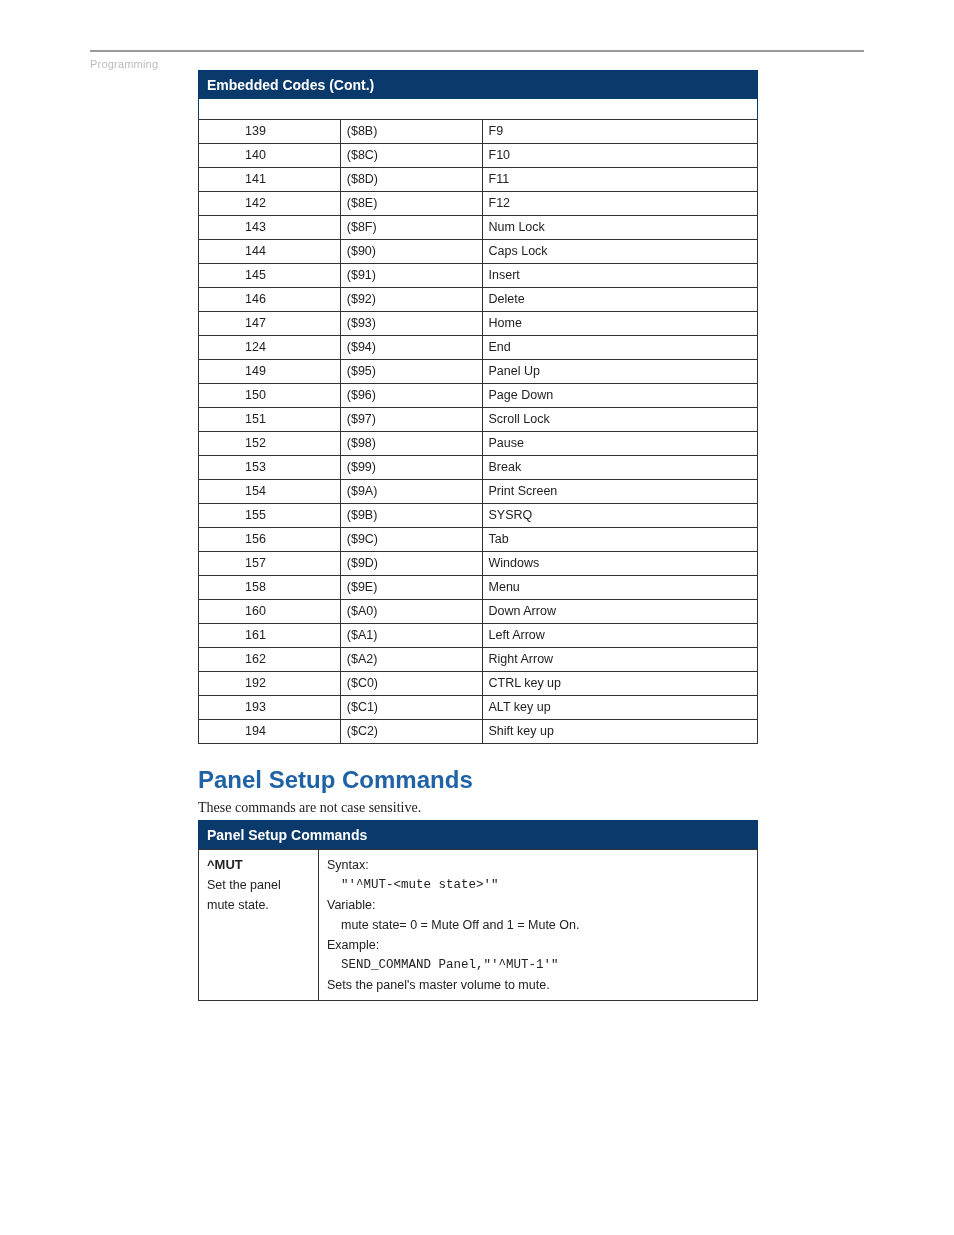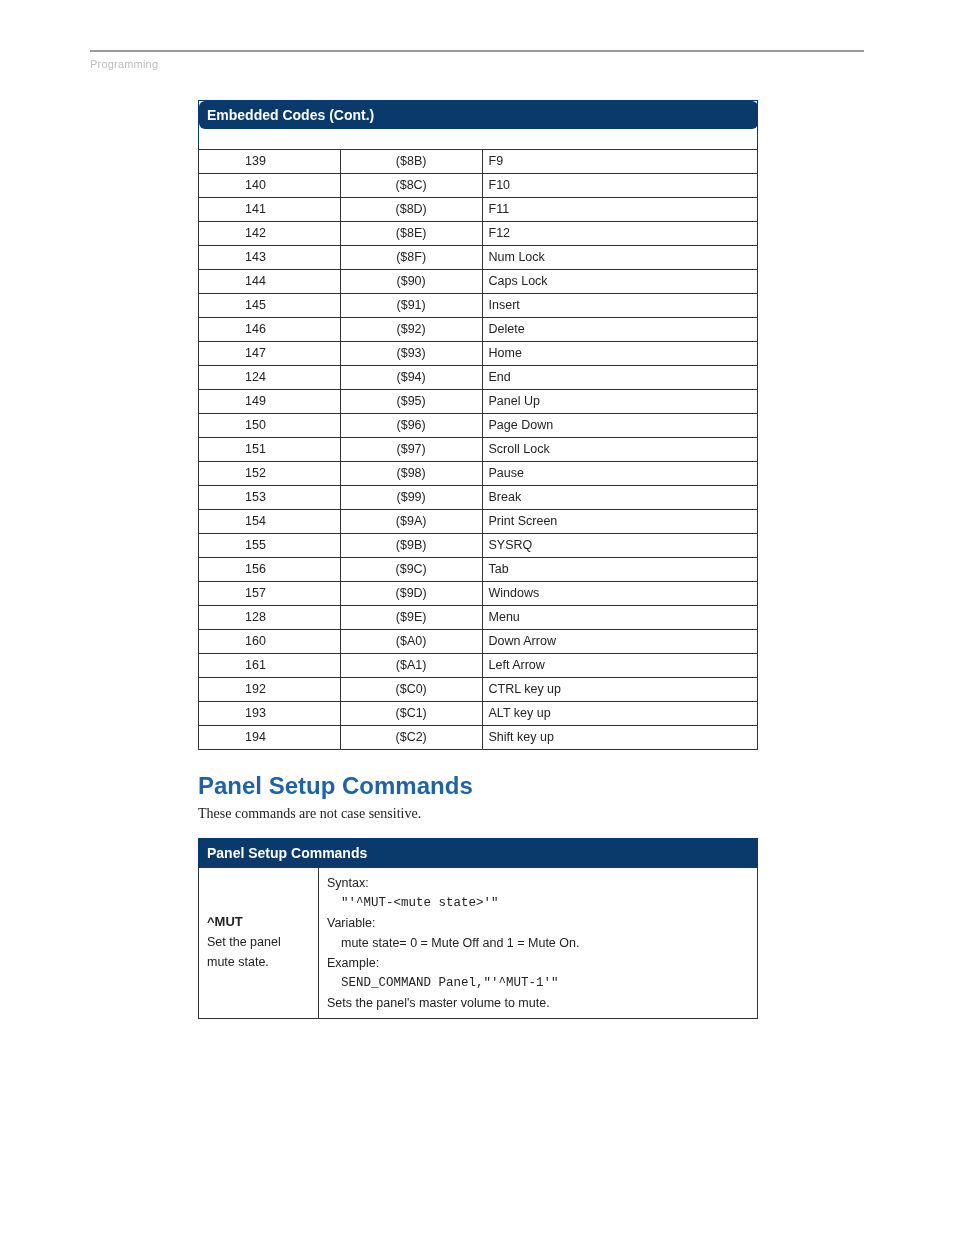--- a/index.html
+++ b/index.html
@@ -1,34 +1,34 @@
 <!DOCTYPE html>
 <html><head>
 <meta charset="utf-8">
 <style>
   * { box-sizing: border-box; margin: 0; padding: 0; }
   html, body { width: 954px; background: #fff; font-family: Arial, Helvetica, sans-serif; color: #222; }
   .page { padding: 50px 90px 40px 90px; }
   .top-rule { border-top: 2px solid #999; margin-bottom: 6px; }
-  .section-label { font-size: 11px; color: #bbb; letter-spacing: 0.2px; margin-bottom: 30px; }
+  .section-label { font-size: 11px; color: #bbb; letter-spacing: 0.2px; }
   .content { margin-left: 108px; margin-right: 10px; }
   table.codes { width: 560px; border-collapse: collapse; border: 1.5px solid #003a70; }
-  table.codes th.banner { background: #0a3a6b; color: #fff; text-align: left; font-weight: bold; font-size: 14px; padding: 6px 8px; border-radius: 6px; }
+  table.codes th.banner { background: #0a3a6b; color: #fff; text-align: left; font-weight: bold; font-size: 14px; padding: 6px 8px; }
   table.codes tr.spacer td { height: 20px; border-left: 1.5px solid #003a70; border-right: 1.5px solid #003a70; }
   table.codes td { border: 1px solid #333; font-size: 12.5px; padding: 4px 6px; line-height: 1.2; }
   table.codes td.c1 { width: 140px; padding-left: 46px; }
-  table.codes td.c2 { width: 140px; text-align: center; }
+  table.codes td.c2 { width: 140px; }
   table.codes td.c3 { width: 272px; }
   h2.section { font-size: 24px; color: #1f62a6; font-weight: 600; margin: 22px 0 6px 0; font-family: "Segoe UI", Arial, sans-serif; }
-  .intro { font-family: Georgia, 'Times New Roman', serif; font-size: 14px; margin-bottom: 16px; }
+  .intro { font-family: Georgia, 'Times New Roman', serif; font-size: 14px; margin-bottom: 4px; }
   table.setup { width: 560px; border-collapse: collapse; border: 1.5px solid #003a70; }
   table.setup th.banner { background: #0a3a6b; color: #fff; text-align: left; font-weight: bold; font-size: 14px; padding: 6px 8px; }
   table.setup td { border: 1px solid #333; font-size: 12.5px; padding: 5px 8px; vertical-align: top; line-height: 1.6; }
   table.setup td.left { width: 120px; }
-  .cmd-name { font-weight: bold; font-size: 13px; margin-top: 39px; }
+  .cmd-name { font-weight: bold; font-size: 13px; }
   .mono { font-family: "Courier New", monospace; font-size: 12.5px; }
   .indent { padding-left: 14px; display: block; }
 </style>
 </head>
 <body>
 
 <div class="page">
   <div class="top-rule"></div>
   <div class="section-label">Programming</div>
 
@@ -133,33 +133,38 @@
             <td class="c1">156</td>
             <td class="c2">($9C)</td>
             <td class="c3">Tab</td>
           </tr>
           <tr>
             <td class="c1">157</td>
             <td class="c2">($9D)</td>
             <td class="c3">Windows</td>
           </tr>
           <tr>
-            <td class="c1">128</td>
+            <td class="c1">158</td>
             <td class="c2">($9E)</td>
             <td class="c3">Menu</td>
           </tr>
           <tr>
             <td class="c1">160</td>
             <td class="c2">($A0)</td>
             <td class="c3">Down Arrow</td>
           </tr>
           <tr>
             <td class="c1">161</td>
             <td class="c2">($A1)</td>
             <td class="c3">Left Arrow</td>
+          </tr>
+          <tr>
+            <td class="c1">162</td>
+            <td class="c2">($A2)</td>
+            <td class="c3">Right Arrow</td>
           </tr>
           <tr>
             <td class="c1">192</td>
             <td class="c2">($C0)</td>
             <td class="c3">CTRL key up</td>
           </tr>
           <tr>
             <td class="c1">193</td>
             <td class="c2">($C1)</td>
             <td class="c3">ALT key up</td>

